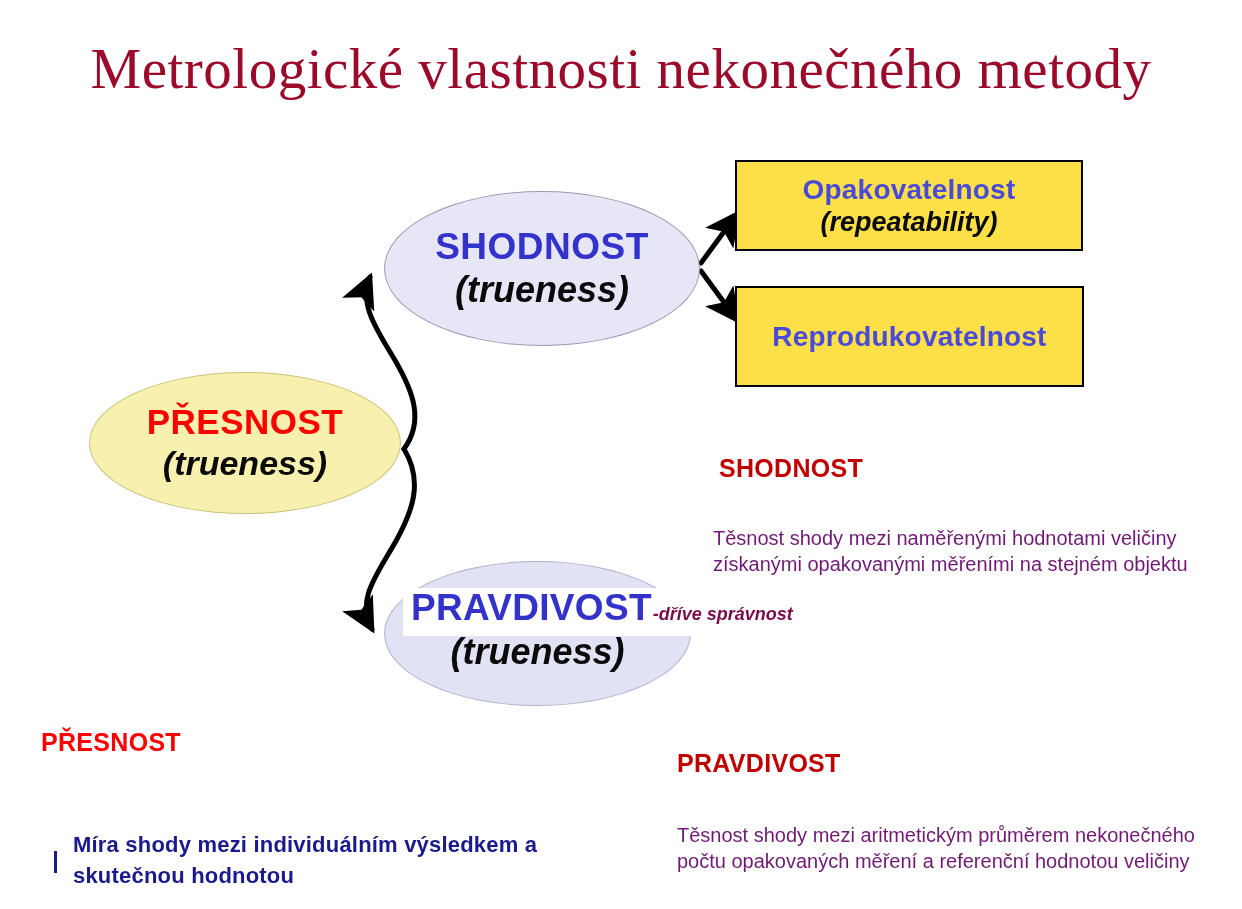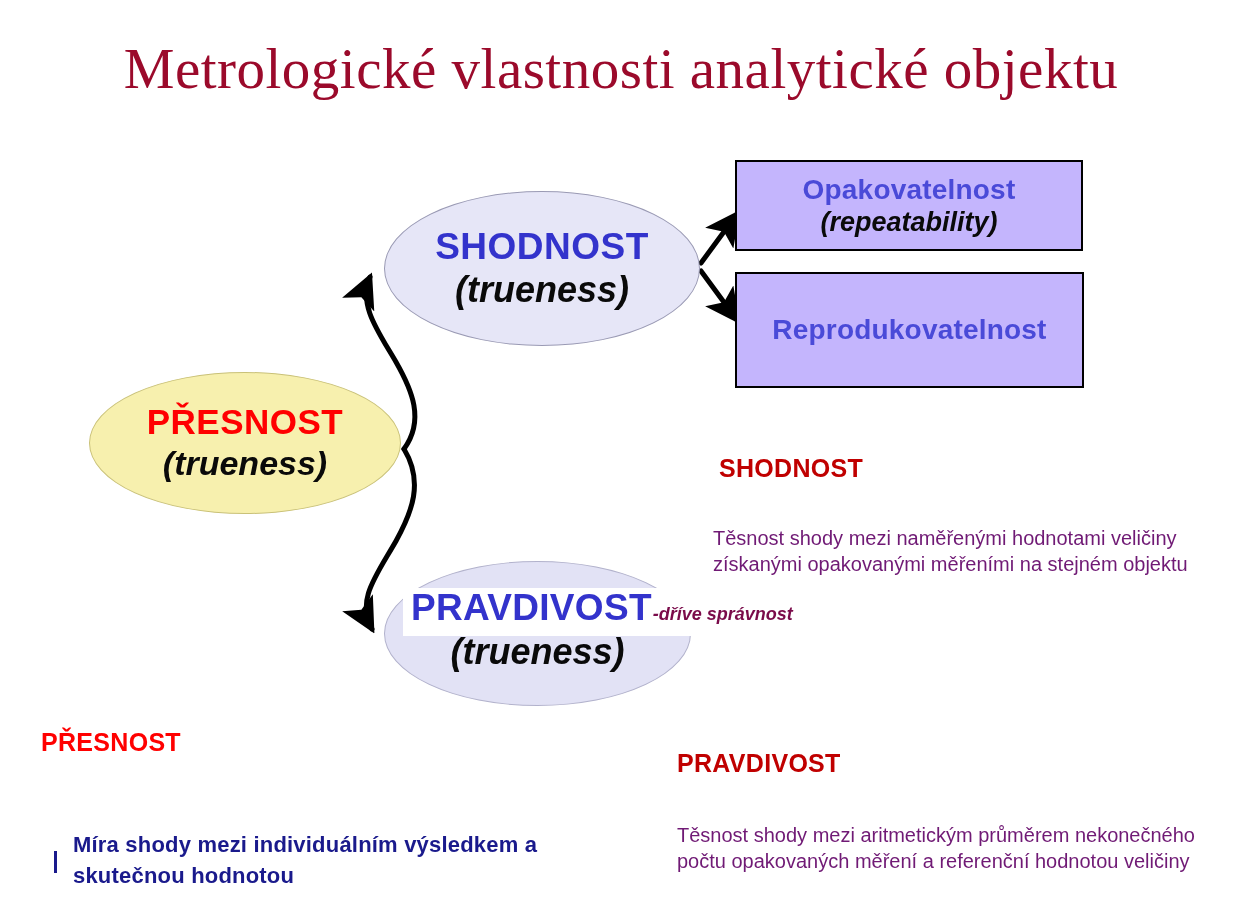--- a/index.html
+++ b/index.html
@@ -145,30 +145,30 @@
     font-weight: bold;
     font-style: italic;
     color: #7A0B4A;
     margin-left: 1px;
   }
 
   
   .leaf-box {
     position: absolute;
     border: 2px solid #000000;
-    background: #c4b5fd;
+    background: #fde047;
     box-sizing: border-box;
     display: flex;
     flex-direction: column;
     align-items: center;
     justify-content: center;
     text-align: center;
   }
   #box-repeatability { left: 735px; top: 160px; width: 348px; height: 91px; }
-  #box-reproducibility { left: 735px; top: 272px; width: 349px; height: 116px; }
+  #box-reproducibility { left: 735px; top: 286px; width: 349px; height: 101px; }
 
   .leaf-title {
     font-size: 28px;
     line-height: 32px;
     font-weight: bold;
     color: #4A4AD8;
     letter-spacing: 0.2px;
   }
   .leaf-sub {
     font-size: 27px;
@@ -232,21 +232,21 @@
     font-size: 22px;
     line-height: 31px;
     font-weight: bold;
     color: #1A1A8C;
     letter-spacing: 0.2px;
   }
 </style>
 </head>
 <body>
 
-<div id="slide-title">Metrologické vlastnosti analytické objektu</div>
+<div id="slide-title">Metrologické vlastnosti nekonečného metody</div>
 
 <div id="diagram">
 
   <svg id="connectors" viewBox="0 0 1242 909">
     <defs>
       <marker id="arrowhead" markerWidth="7" markerHeight="7" refX="6" refY="3.5" orient="auto" markerUnits="strokeWidth">
         <path d="M0,0 L7,3.5 L0,7 L1.6,3.5 Z" fill="#000000"></path>
       </marker>
     </defs>
 

